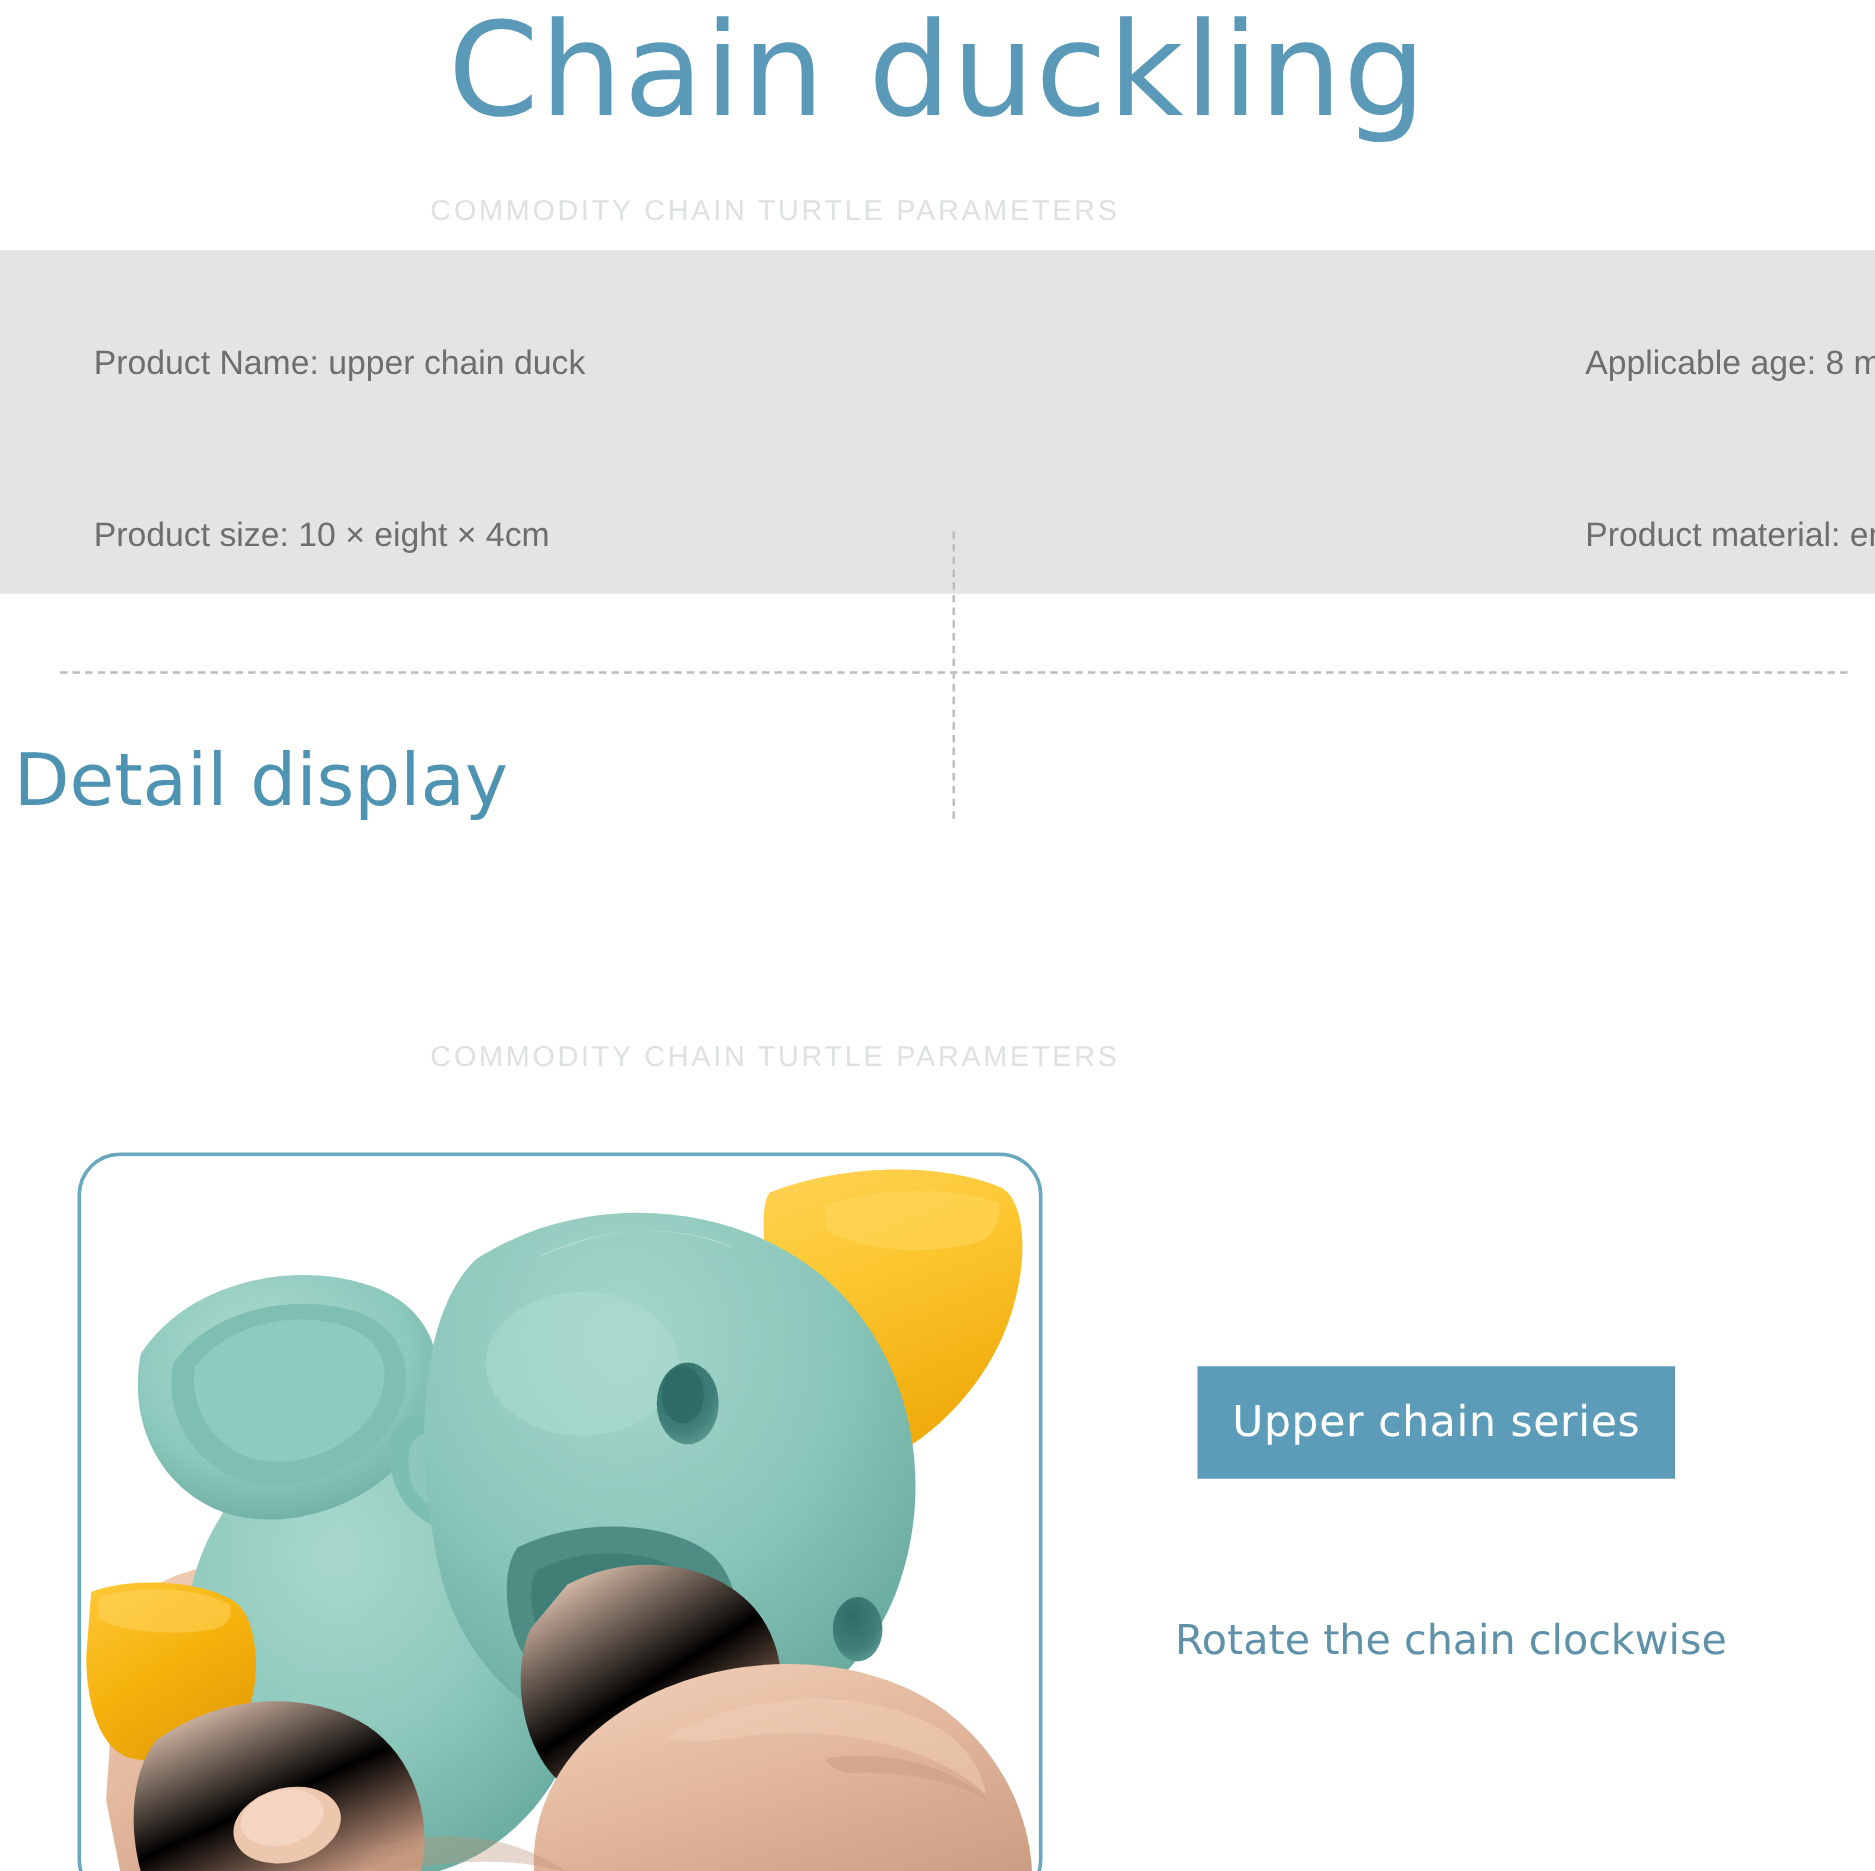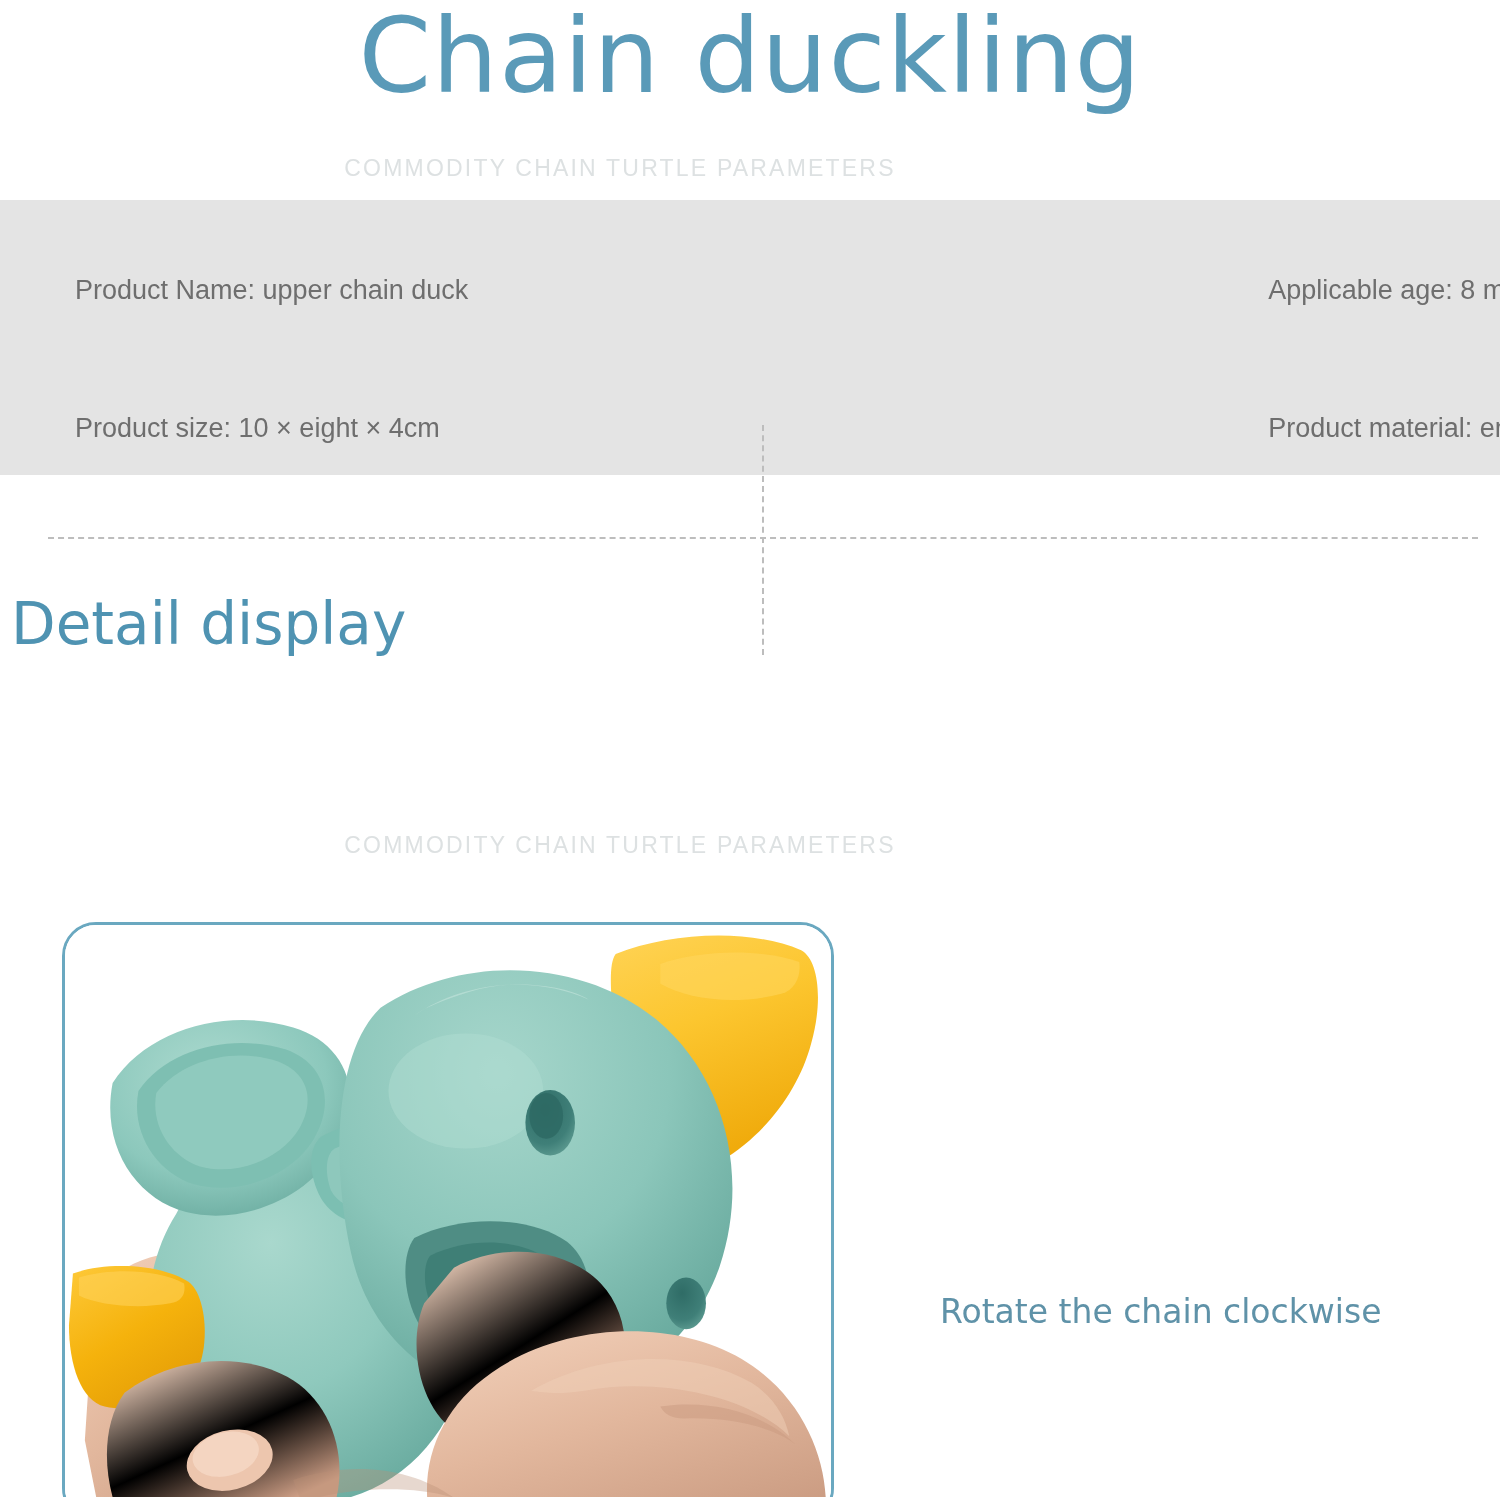--- a/index.html
+++ b/index.html
@@ -248,15 +248,18 @@
 
       <path d="M60 472 C108 436 176 430 224 456 C268 480 286 536 272 584
                L252 600 L56 600 C38 560 36 504 60 472 Z" fill="url(#gThumb)"></path>
       <ellipse cx="166" cy="540" rx="44" ry="30" transform="rotate(-14 166 540)" fill="#edc6ae"></ellipse>
       <ellipse cx="162" cy="534" rx="34" ry="22" transform="rotate(-14 162 534)" fill="#f6dac7" opacity="0.75"></ellipse>
 
       <path d="M230 560 C290 540 350 548 392 578 C352 566 292 566 238 582 Z" fill="#b98f76" opacity="0.35"></path>
     </svg>
   </div>
 
+  <div class="series-badge">
+    <span>Upper chain series</span>
+  </div>
   <div class="tagline l1">Rotate the chain clockwise</div>
 
 </div>
 
 </body></html>

